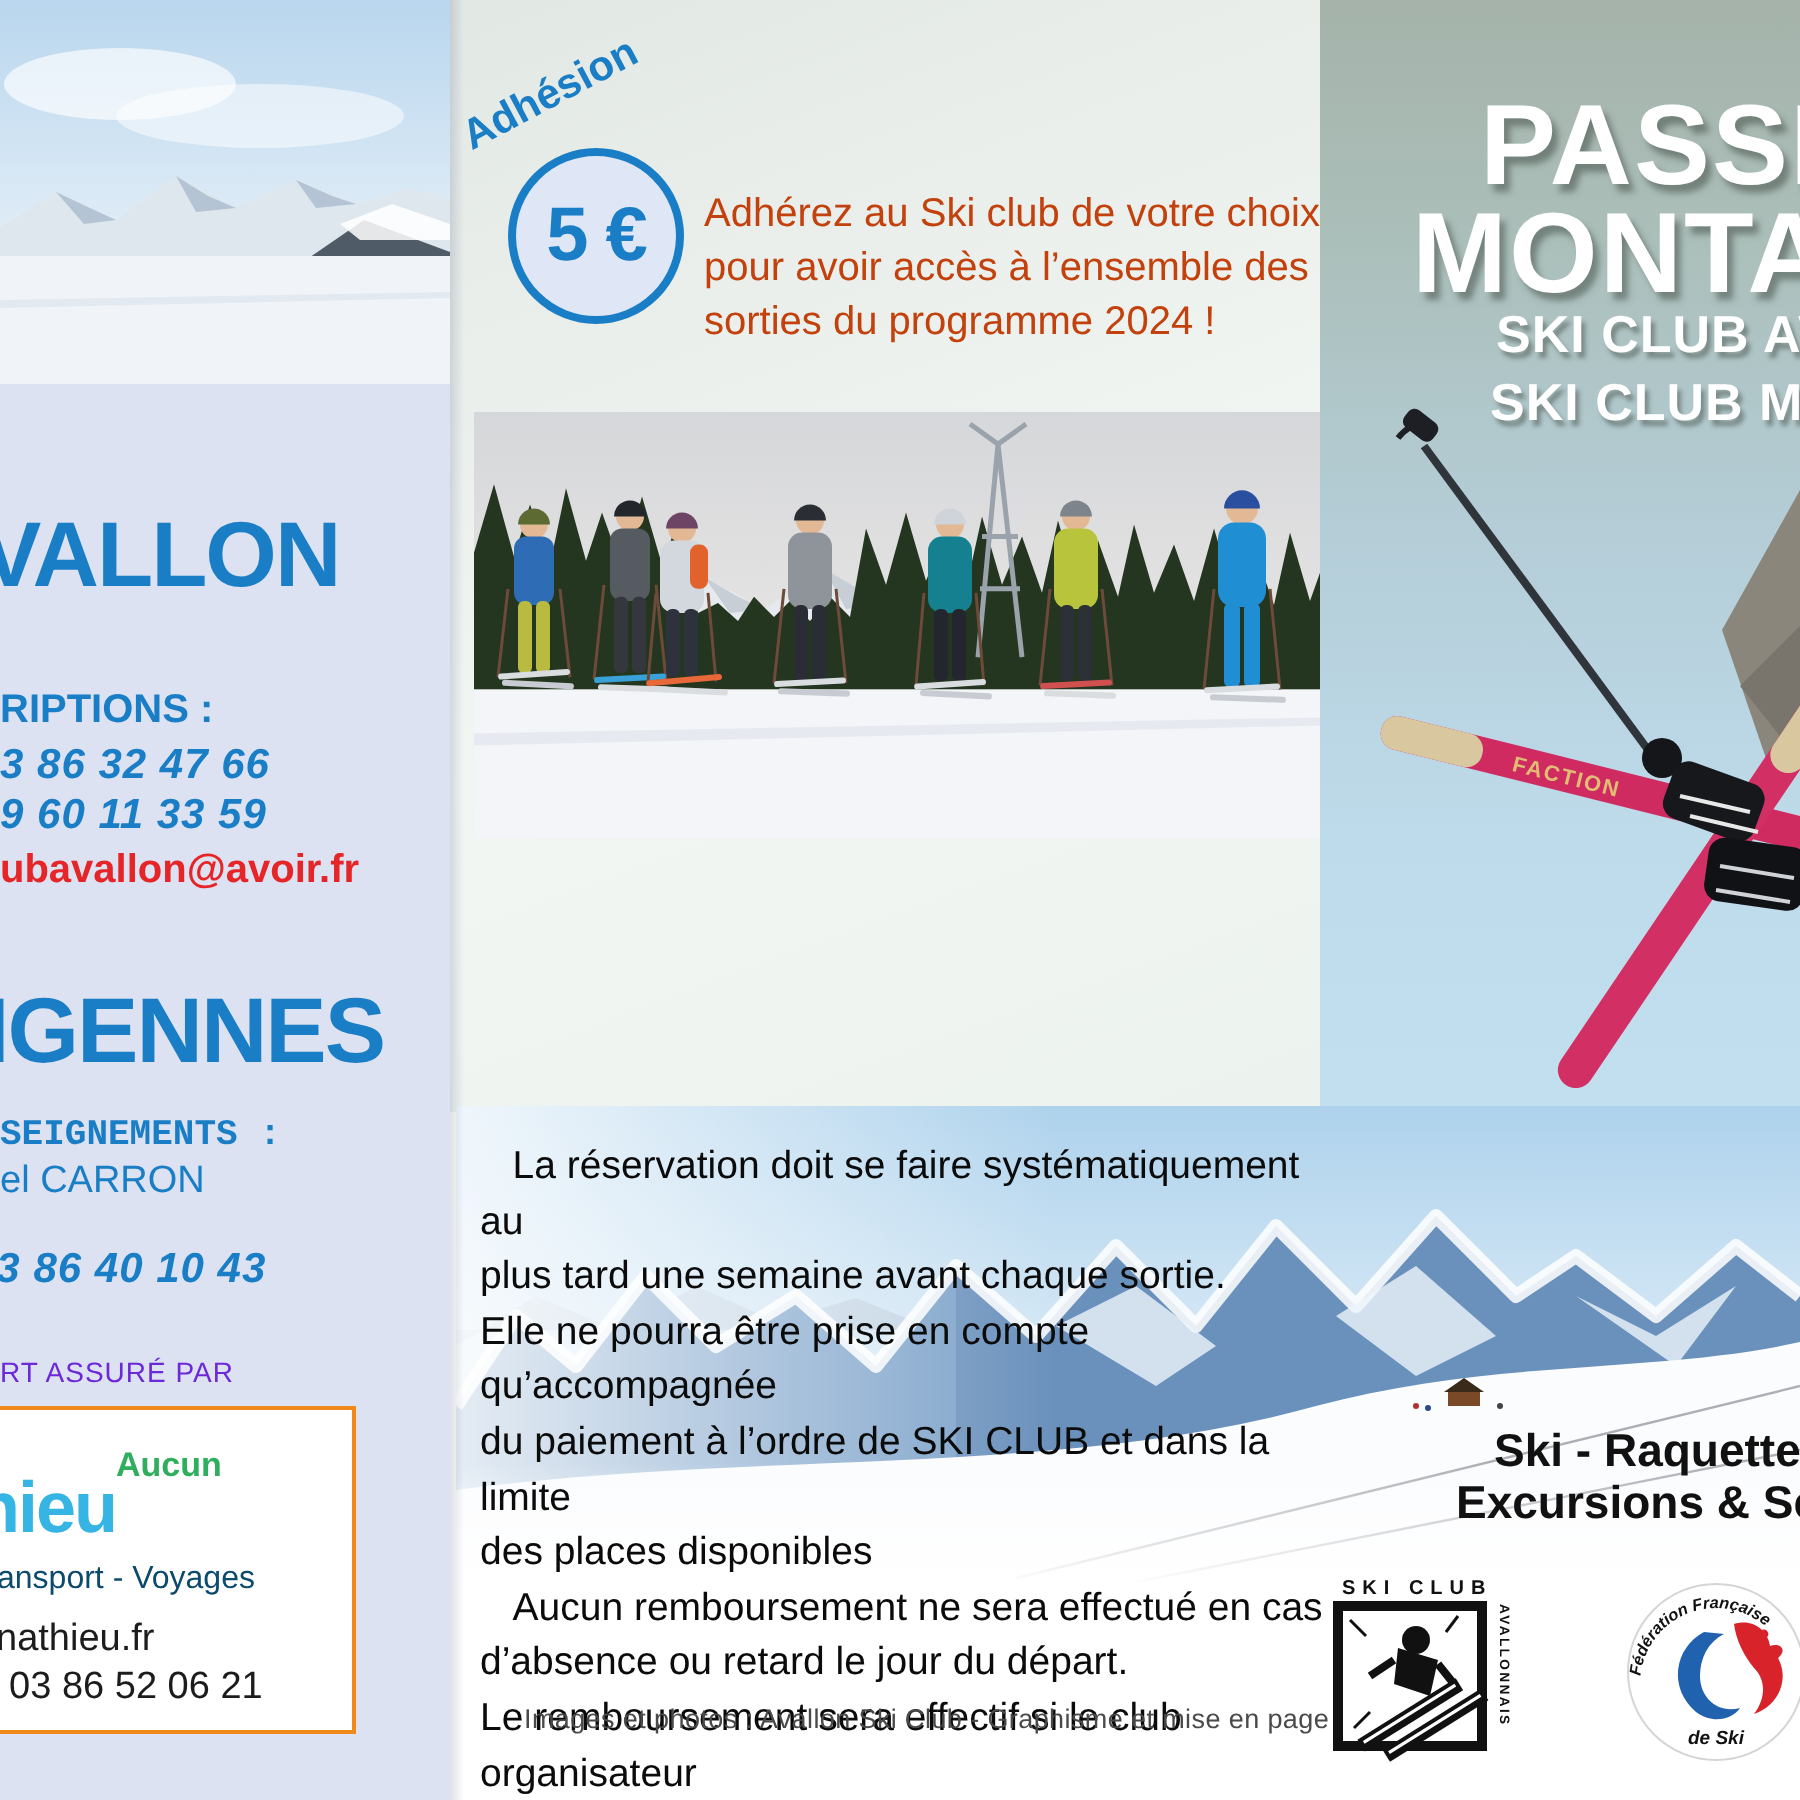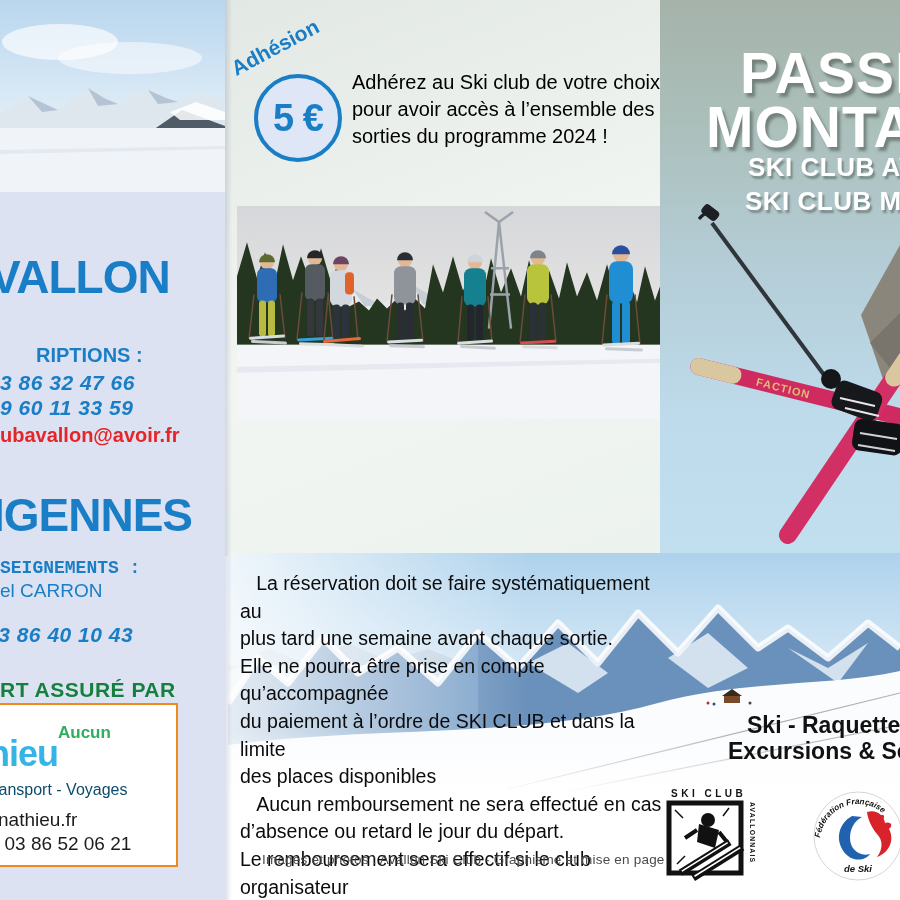--- a/index.html
+++ b/index.html
@@ -20,44 +20,44 @@
           background:linear-gradient(90deg,rgba(90,100,130,.20),rgba(90,100,130,0));}
 
   
   #left-photo{left:0;top:0;width:225px;height:192px;}
   .blue-big{color:#1a7ec6;font-weight:bold;font-size:46px;letter-spacing:-1px;}
   .blue-bold{color:#1a7ec6;font-weight:bold;font-size:20px;}
   .blue-italic{color:#1a7ec6;font-weight:bold;font-style:italic;font-size:21px;letter-spacing:.5px;}
   .blue-reg{color:#1a7ec6;font-size:19px;}
   #avallon-name{left:-10px;top:250px;}
   #avallon-line1{left:0;top:318px;}
-  #avallon-line2{left:0;top:344px;padding-left:36px;}
+  #avallon-line2{left:0;top:344px;}
   #avallon-phone1{left:0;top:371px;}
   #avallon-phone2{left:0;top:396px;}
   #avallon-email{left:0;top:424px;color:#e52528;font-weight:bold;font-size:20px;}
   #migennes-name{left:-8px;top:488px;}
   #migennes-line1{left:0;top:558px;font-size:18px;font-family:Liberation Mono, monospace;}
   #migennes-contact{left:0;top:580px;}
   #migennes-address{left:0;top:600px;}
   #migennes-phone{left:-14px;top:623px;}
-  #transport-heading{left:0;top:678px;color:#15803d;font-weight:bold;font-size:21px;letter-spacing:.5px;}
+  #transport-heading{left:0;top:678px;color:#6d28d9;font-weight:normal;font-size:14px;letter-spacing:.5px;}
   #transport-box{left:-44px;top:703px;width:218px;height:160px;background:#fff;border:2px solid #ef8a1a;}
   #cars-top{left:100px;top:18px;color:#2fae5e;font-weight:bold;font-size:17px;}
   #cars-main{left:30px;top:28px;color:#36b5e5;font-weight:bold;font-size:36px;letter-spacing:-1px;}
   #cars-desc{left:26px;top:76px;color:#0c4a6e;font-size:16px;}
   #cars-web{left:40px;top:104px;color:#1c1c1c;font-size:19px;}
   #cars-phone{left:36px;top:128px;color:#1c1c1c;font-size:19px;}
 
   
   #badge-circle{left:254px;top:74px;width:80px;height:80px;border-radius:50%;
       background:#dfe7f6;border:4px solid #1a7ec6;display:flex;align-items:center;justify-content:center;}
   #badge-price{color:#1a7ec6;font-weight:bold;font-size:38px;letter-spacing:-1px;}
   #badge-label{left:233px;top:58px;color:#1a7ec6;font-weight:bold;font-size:21px;
       transform:rotate(-28deg);transform-origin:left center;}
-  #membership-text{left:352px;top:69px;font-size:20px;line-height:27px;color:#000000;}
+  #membership-text{left:352px;top:94px;font-size:20px;line-height:27px;color:#c2410c;}
   #group-photo{left:237px;top:206px;width:423px;height:213px;}
   #reservations-heading{left:348px;top:470px;color:#f59a18;font-weight:bold;font-size:23px;
       letter-spacing:1.5px;text-shadow:2px 2px 0 #6a6a52;}
   #mountain-strip{left:228px;top:553px;width:672px;height:240px;}
   #reservations-body{left:240px;top:570px;width:424px;font-size:19.5px;line-height:27.6px;color:#0b0b0b;}
   #credit-line{left:262px;top:852px;font-size:13.5px;color:#4a4a4a;letter-spacing:.2px;}
 
   
   .title-big{color:#fff;font-weight:bold;font-size:57px;letter-spacing:1px;
       text-shadow:3px 4px 3px rgba(70,80,72,.55);}

